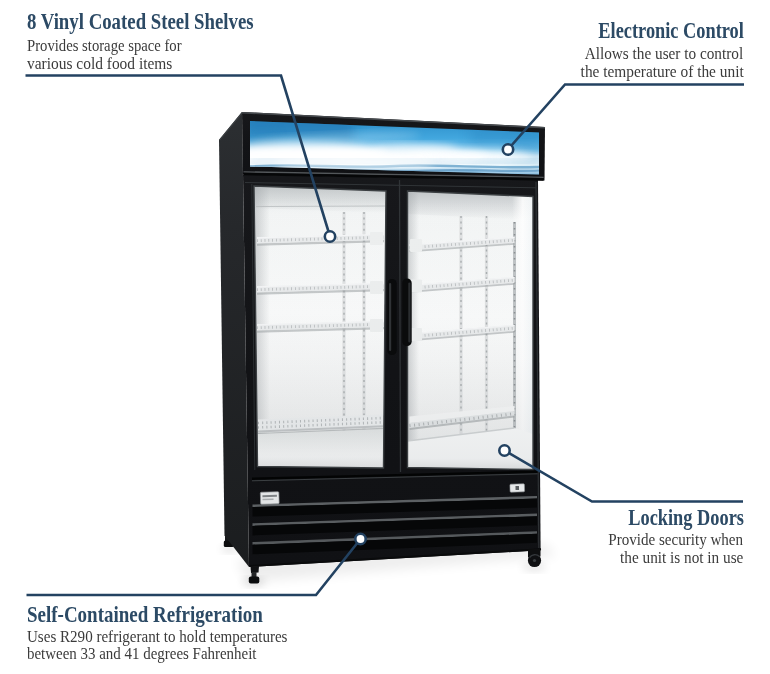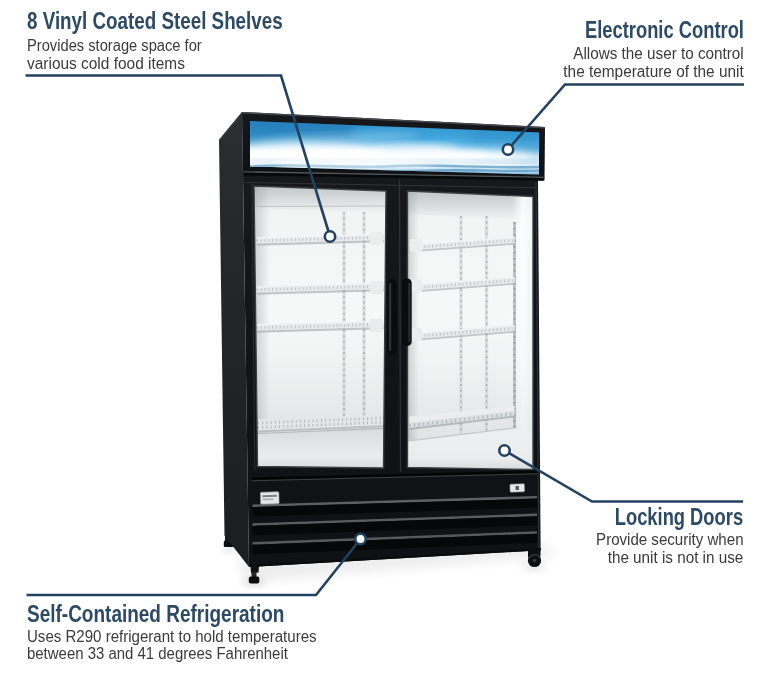--- a/index.html
+++ b/index.html
@@ -2,21 +2,21 @@
 <html><head>
 <meta charset="utf-8">
 <style>
   html, body { margin: 0; padding: 0; background: #ffffff; }
   .canvas {
     position: relative;
     width: 770px;
     height: 674px;
     background: #ffffff;
     overflow: hidden;
-    font-family: Liberation Sans, sans-serif;
+    font-family: Liberation Serif, serif;
   }
   .fig-svg { position: absolute; left: 0; top: 0; }
   .callout { position: absolute; left: 0; top: 0; width: 770px; height: 674px; pointer-events: none; }
   .co-title {
     position: absolute;
     font-weight: bold;
     font-size: 23.3px;
     line-height: 23.3px;
     color: #2c4a65;
     white-space: nowrap;

